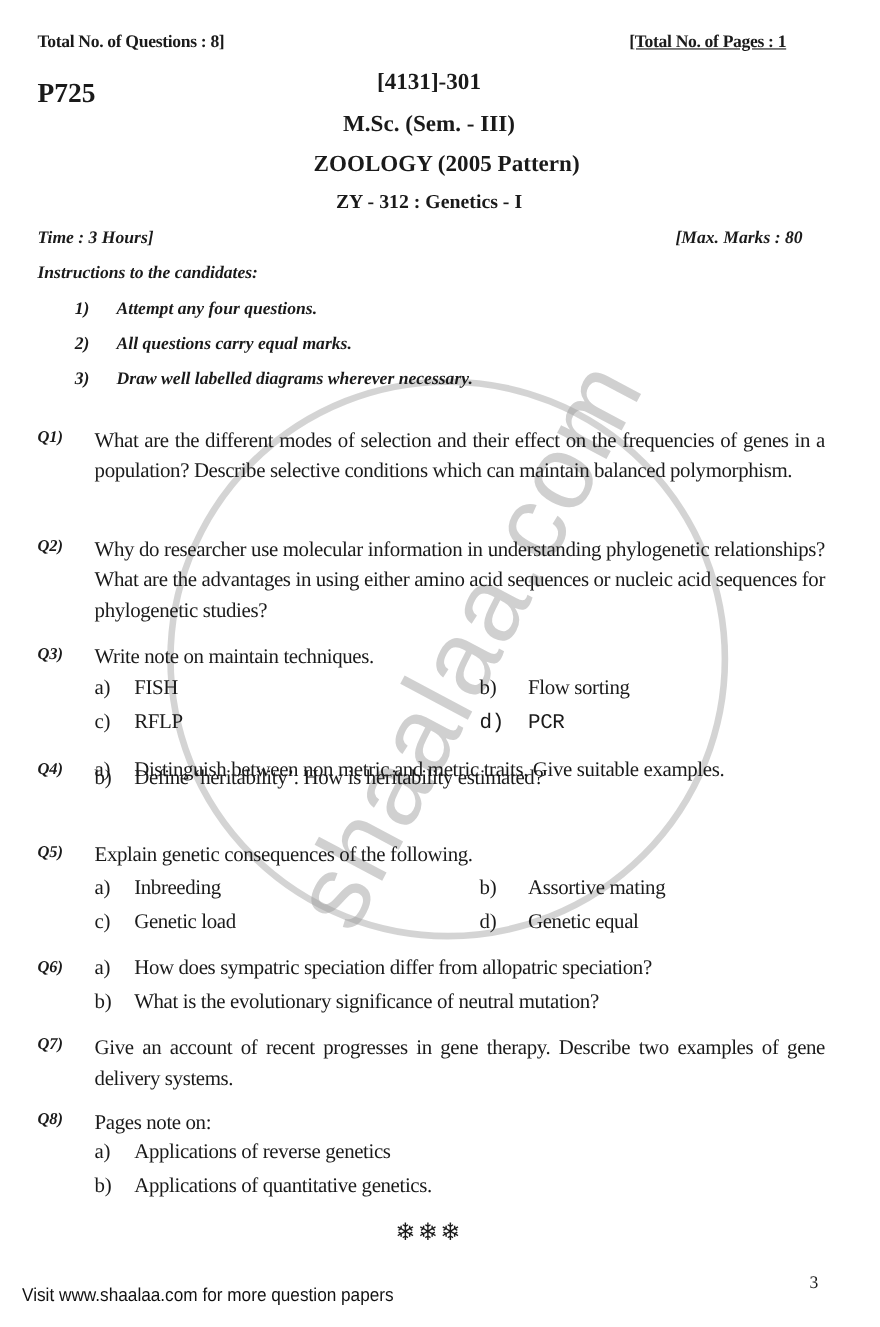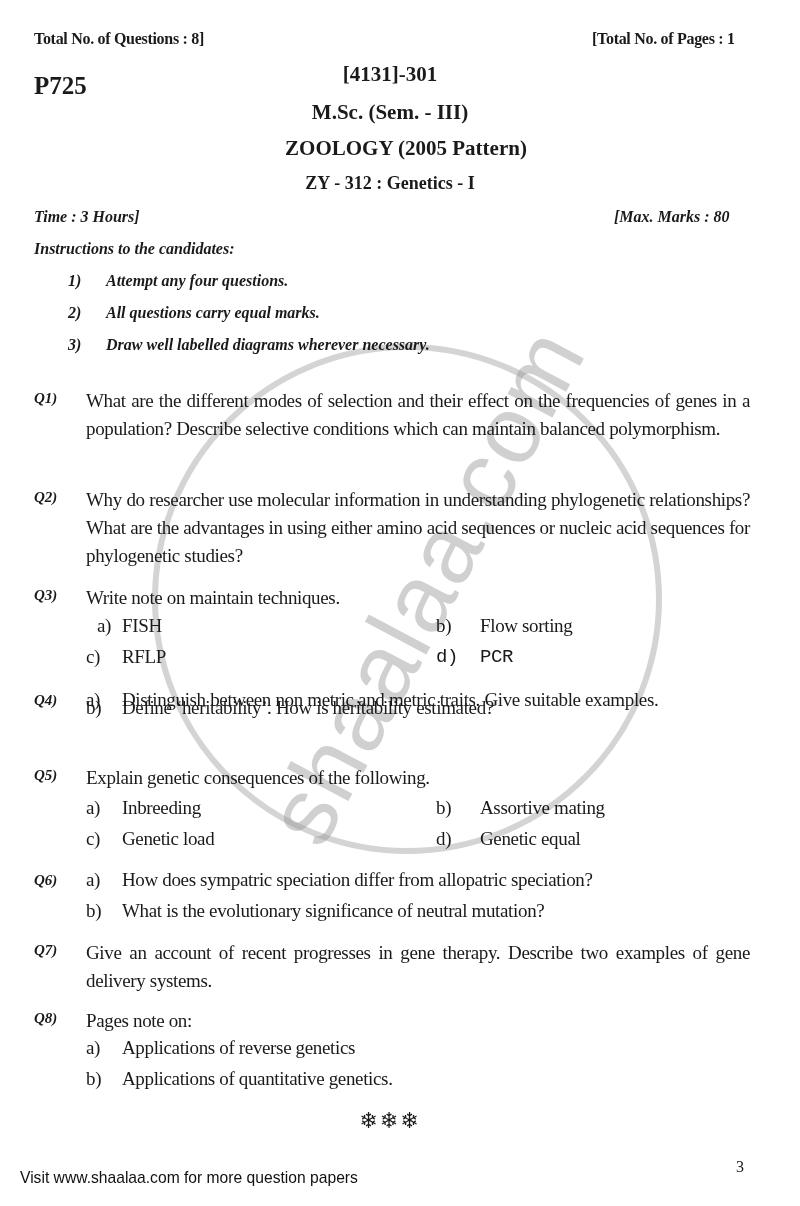--- a/index.html
+++ b/index.html
@@ -36,21 +36,21 @@
     transform: scaleX(0.92); transform-origin: left center;
   }
 </style>
 </head>
 <body>
 
 <div class="watermark-ring"></div>
 <div class="watermark-text">shaalaa.com</div>
 
 <div class="abs hdr-bold" style="left:34px; top:30px;">Total No. of Questions : 8]</div>
-<div class="abs hdr-bold" style="left:592px; top:30px;">[Total No. of Pages : 1</div>
+<div class="abs hdr-bold" style="left:572px; top:30px;text-decoration:underline;">[Total No. of Pages : 1</div>
 <div class="abs b" style="left:34px; top:72px; font-size:25px;">P725</div>
 <div class="abs b center" style="top:62px; font-size:21px;">[4131]-301</div>
 <div class="abs b center" style="top:100px; font-size:21px;">M.Sc. (Sem. - III)</div>
 <div class="abs b center" style="top:136px; font-size:21px;padding-left:16px;">ZOOLOGY (2005 Pattern)</div>
 <div class="abs b center" style="top:173px; font-size:18px;">ZY - 312 : Genetics - I</div>
 
 <div class="abs it b" style="left:34px; top:208px; font-size:16px;">Time : 3 Hours]</div>
 <div class="abs it b" style="left:614px; top:208px; font-size:16px;">[Max. Marks : 80</div>
 
 <div class="abs it b" style="left:34px; top:240px; font-size:16px;">Instructions to the candidates:</div>
@@ -65,21 +65,21 @@
 </div>
 
 <div class="q-num" style="top:390px;">Q1)</div>
 <div class="q-text" style="top:387px;">What are the different modes of selection and their effect on the frequencies of genes in a population? Describe selective conditions which can maintain balanced polymorphism.</div>
 
 <div class="q-num" style="top:489px;">Q2)</div>
 <div class="q-text" style="top:486px;">Why do researcher use molecular information in understanding phylogenetic relationships? What are the advantages in using either amino acid sequences or nucleic acid sequences for phylogenetic studies?</div>
 
 <div class="q-num" style="top:587px;">Q3)</div>
 <div class="q-text" style="top:584px;">Write note on maintain techniques.</div>
-<div class="sub" style="left:86px; top:615px;text-align:center;">
+<div class="sub" style="left:86px; top:615px;">
   <span class="lbl">a)</span><span>FISH</span>
 </div>
 <div class="sub" style="left:436px; top:615px;">
   <span class="lbl" style="width:44px;">b)</span><span>Flow sorting</span>
 </div>
 <div class="sub" style="left:86px; top:646px;">
   <span class="lbl">c)</span><span>RFLP</span>
 </div>
 <div class="sub" style="left:436px; top:646px;font-family:Liberation Mono, monospace;">
   <span class="lbl" style="width:44px;">d)</span><span>PCR</span>

